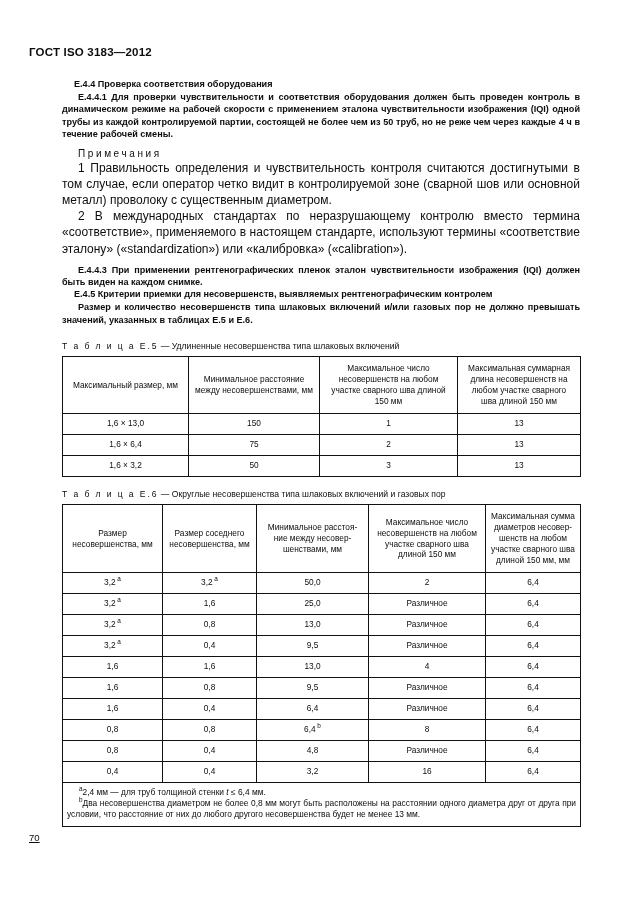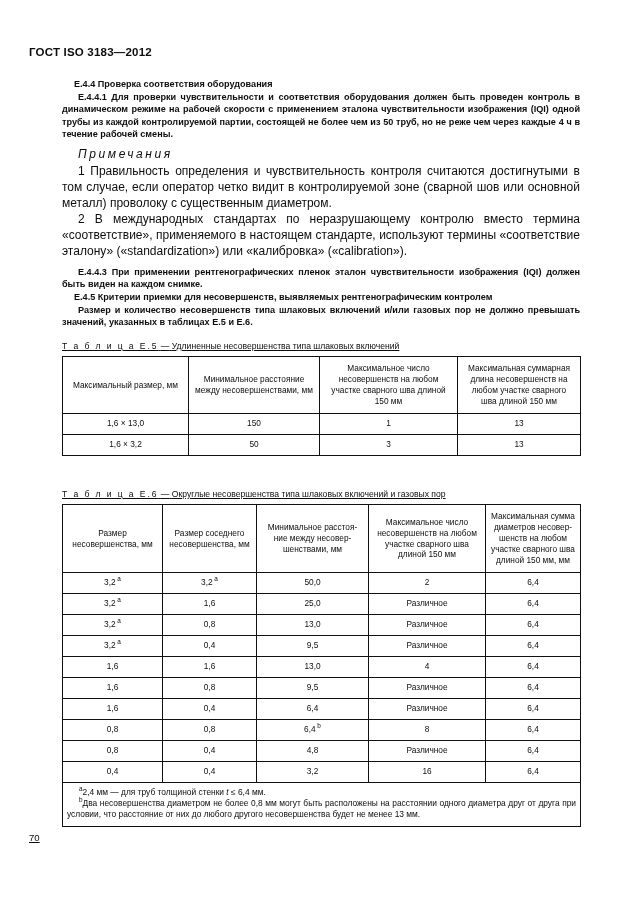--- a/index.html
+++ b/index.html
@@ -46,41 +46,39 @@
   p.body {
     font-size: 9.1px;
     line-height: 1.345;
     margin: 0;
     text-align: justify;
     text-indent: 16px;
     hyphens: manual;
     font-weight: bold;
   }
   .note-title {
-    font-size: 12px;
+    font-size: 10px;
     margin: 7px 0 0 16px;
     letter-spacing: 2.6px;
     line-height: 1.3;
-    font-style: italic;
   }
   p.note {
     font-size: 12px;
     line-height: 1.34;
     margin: 0;
     text-align: justify;
     text-indent: 16px;
   }
   .gap-m { height: 7px; }
 
   
   .table-caption {
     font-size: 8.6px;
     margin: 0 0 4px 0;
     line-height: 1.3;
-    text-decoration: underline;
   }
   .table-caption .spaced { letter-spacing: 1.9px; }
   table.gost {
     border-collapse: collapse;
     width: 518px;
     table-layout: fixed;
   }
   table.gost td, table.gost th {
     border: 0.8px solid #111;
     font-weight: normal;
@@ -184,20 +182,26 @@
           <td>Минимальное расстояние между несовершенствами, мм</td>
           <td>Максимальное число несовершенств на любом участке сварного шва длиной 150 мм</td>
           <td>Максимальная суммарная длина несовершенств на любом участке сварного шва длиной 150 мм</td>
         </tr>
       </thead>
       <tbody>
         <tr>
           <td>1,6 × 13,0</td>
           <td>150</td>
           <td>1</td>
+          <td>13</td>
+        </tr>
+        <tr>
+          <td>1,6 × 6,4</td>
+          <td>75</td>
+          <td>2</td>
           <td>13</td>
         </tr>
         <tr>
           <td>1,6 × 3,2</td>
           <td>50</td>
           <td>3</td>
           <td>13</td>
         </tr>
       </tbody>
     </table>

